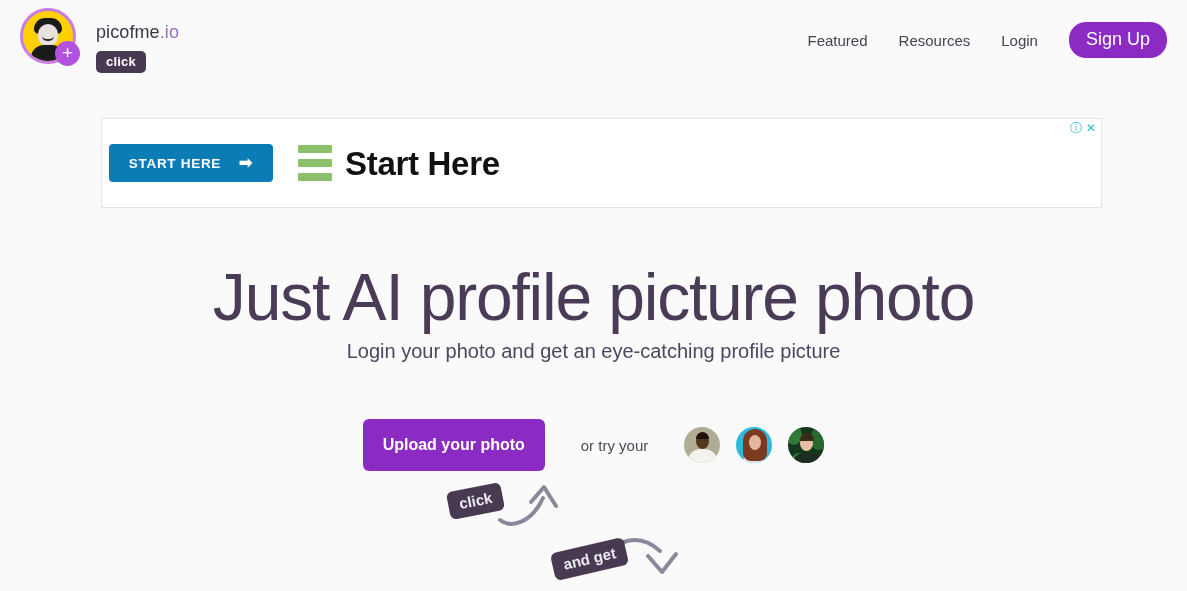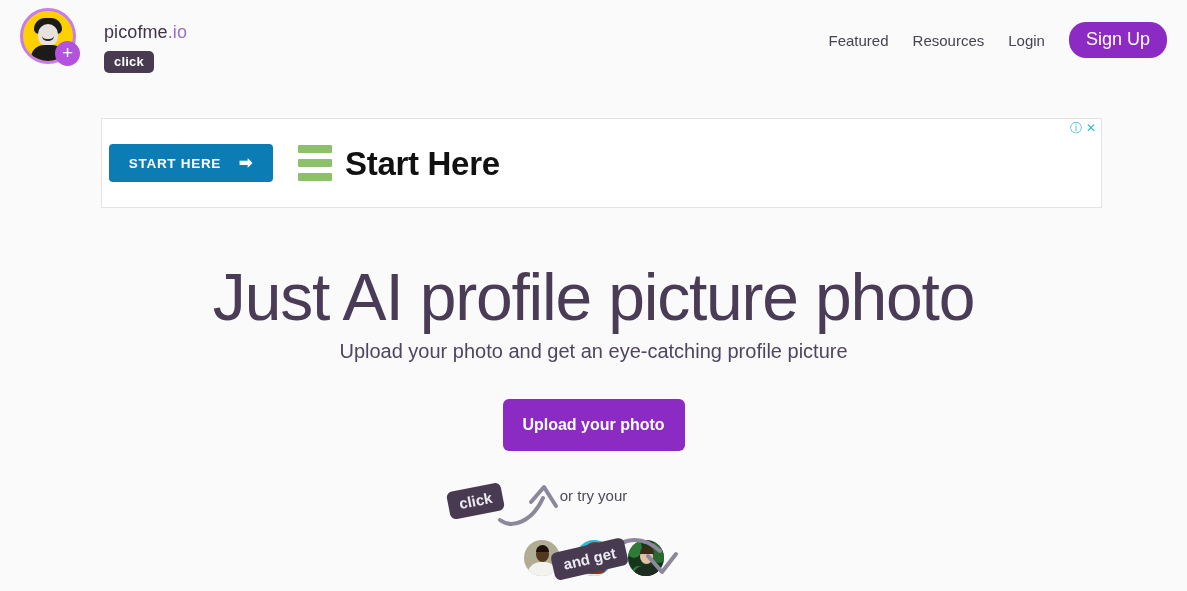--- a/index.html
+++ b/index.html
@@ -88,21 +88,21 @@
     width: 25px; height: 25px;
     border-radius: 50%;
     background: #b452e0;
     color: #fff;
     font-size: 19px;
     line-height: 23px;
     text-align: center;
     font-weight: 400;
   }
   .brand-text {
-    margin-left: 28px;
+    margin-left: 20px;
     padding-top: 14px;
   }
   .brand-name {
     font-size: 18px;
     color: #3f3347;
     letter-spacing: 0.1px;
     font-weight: 400;
   }
   .brand-name .tld { color: #9b6fc4; }
   .beta-badge {
@@ -115,21 +115,21 @@
     padding: 3px 10px 4px;
     border-radius: 5px;
     letter-spacing: 0.2px;
   }
   .nav {
     position: absolute;
     right: 20px;
     top: 22px;
     display: flex;
     align-items: center;
-    gap: 24px;
+    gap: 31px;
   }
   .nav-link {
     font-size: 15px;
     color: #444455;
     text-decoration: none;
     cursor: pointer;
   }
   .signup-btn {
     background: #8b2bc4;
     color: #fff;
@@ -247,27 +247,26 @@
     text-align: center;
     font-size: 20px;
     color: #4f4560;
     font-weight: 400;
   }
 
   
   .cta-row {
     position: absolute;
     left: 0;
-    top: 399px;
+    top: 419px;
     width: 1187px;
     display: flex;
     align-items: center;
     justify-content: center;
     gap: 36px;
-    flex-direction: column;
   }
   .upload-btn {
     width: 182px;
     height: 52px;
     background: #8b2bc4;
     color: #fff;
     border: none;
     border-radius: 6px;
     font-size: 16px;
     font-weight: 700;
@@ -385,21 +384,21 @@
     <div class="ad-bar"></div>
     <div class="ad-bar"></div>
     <div class="ad-bar"></div>
   </div>
 
   <div class="ad-title">Start Here</div>
 
 </div>
 
 <h1 class="hero-title">Just AI profile picture photo</h1>
-<p class="hero-sub">Upload your photo and get an eye-catching profile picture</p>
+<p class="hero-sub">Login your photo and get an eye-catching profile picture</p>
 
 <div class="cta-row">
   <button class="upload-btn">Upload your photo</button>
   <span class="try-label">or try your</span>
   <div class="avatars">
     <div class="av av1">
       <div class="shirt"></div>
       <div class="head"></div>
       <div class="hairx"></div>
     </div>

